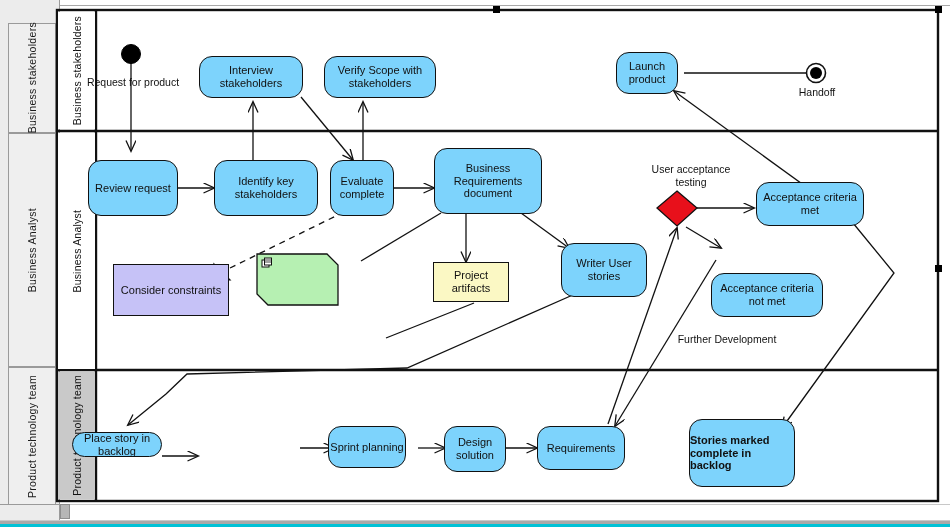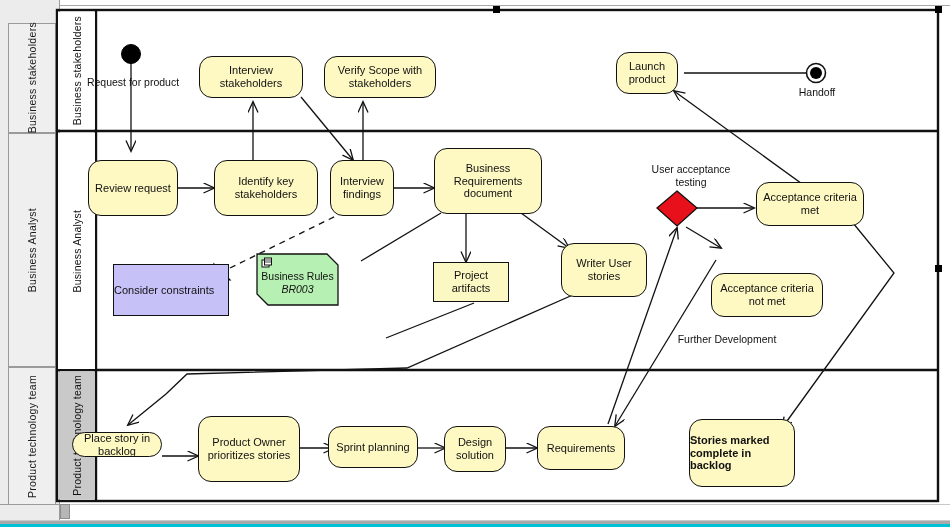--- a/index.html
+++ b/index.html
@@ -45,26 +45,26 @@
      writing-mode:vertical-rl;transform:rotate(180deg);
      font-size:10.5px;color:#111;letter-spacing:.2px;white-space:nowrap;}
 
   
   #canvas{position:absolute;left:56px;top:8px;width:884px;height:495px;}
   svg.layer{position:absolute;left:0;top:0;width:884px;height:495px;overflow:visible;}
 
   
   .node{position:absolute;box-sizing:border-box;display:flex;align-items:center;
         justify-content:center;text-align:center;color:#111;line-height:1.18;}
-  .act{background:#fef9c3;border:1.4px solid #111;border-radius:13px;font-size:11px;}
+  .act{background:#7dd3fc;border:1.4px solid #111;border-radius:13px;font-size:11px;}
   .act.bold{font-weight:bold;text-align:left;justify-content:flex-start;}
   .lbl{position:absolute;font-size:10.5px;color:#111;text-align:center;line-height:1.2;}
 
   .note-purple{position:absolute;background:#c6c2f7;border:1.3px solid #111;font-size:11px;
-     display:flex;align-items:center;color:#111;box-sizing:border-box;}
+     display:flex;align-items:center;justify-content:center;color:#111;box-sizing:border-box;}
   .note-yellow{position:absolute;background:#fbf8c4;border:1.3px solid #111;font-size:11px;
      display:flex;align-items:center;justify-content:flex-start;text-align:center;color:#111;
      box-sizing:border-box;line-height:1.2;}
   .note-green-txt{position:absolute;text-align:center;font-size:10.5px;color:#111;line-height:1.25;}
   .note-green-txt i{font-style:italic;}
 </style>
 </head>
 <body>
 
 <div id="app">
@@ -192,21 +192,21 @@
 
     <div class="node act" style="left:32px;top:152px;width:90px;height:56px;">
       <span>Review request</span>
     </div>
 
     <div class="node act" style="left:158px;top:152px;width:104px;height:56px;">
       <span>Identify key stakeholders</span>
     </div>
 
     <div class="node act" style="left:274px;top:152px;width:64px;height:56px;">
-      <span>Interview findings</span>
+      <span>Evaluate complete</span>
     </div>
 
     <div class="node act" style="left:378px;top:140px;width:108px;height:66px;">
       <span>Business Requirements document</span>
     </div>
 
     <div class="node act" style="left:505px;top:235px;width:86px;height:54px;">
       <span>Writer User stories</span>
     </div>
 
@@ -219,38 +219,31 @@
     </div>
 
     <div class="lbl" style="left:586px;top:155px;width:98px;">User acceptance testing</div>
 
     <div class="lbl" style="left:618px;top:325px;width:106px;">Further Development</div>
 
     <div class="note-purple" style="left:57px;top:256px;width:116px;height:52px;">
       <span>Consider constraints</span>
     </div>
 
-    <div class="note-green-txt" style="left:201px;top:262px;width:81px;">
-      <div>Business Rules</div>
-      <i>BR003</i>
-    </div>
 
     <div class="note-yellow" style="left:377px;top:254px;width:76px;height:40px;">
       <span>Project artifacts</span>
     </div>
 
     <div class="node act" style="left:16px;top:424px;width:90px;height:25px;">
       <span>Place story in backlog</span>
     </div>
 
-    <div class="node act" style="left:142px;top:408px;width:102px;height:66px;">
-      <span>Product Owner prioritizes stories</span>
-    </div>
-
-    <div class="node act" style="left:272px;top:418px;width:90px;height:42px;align-items:center;">
+
+    <div class="node act" style="left:272px;top:418px;width:78px;height:42px;align-items:center;">
       <span>Sprint planning</span>
     </div>
 
     <div class="node act" style="left:388px;top:418px;width:62px;height:46px;">
       <span>Design solution</span>
     </div>
 
     <div class="node act" style="left:481px;top:418px;width:88px;height:44px;">
       <span>Requirements</span>
     </div>

